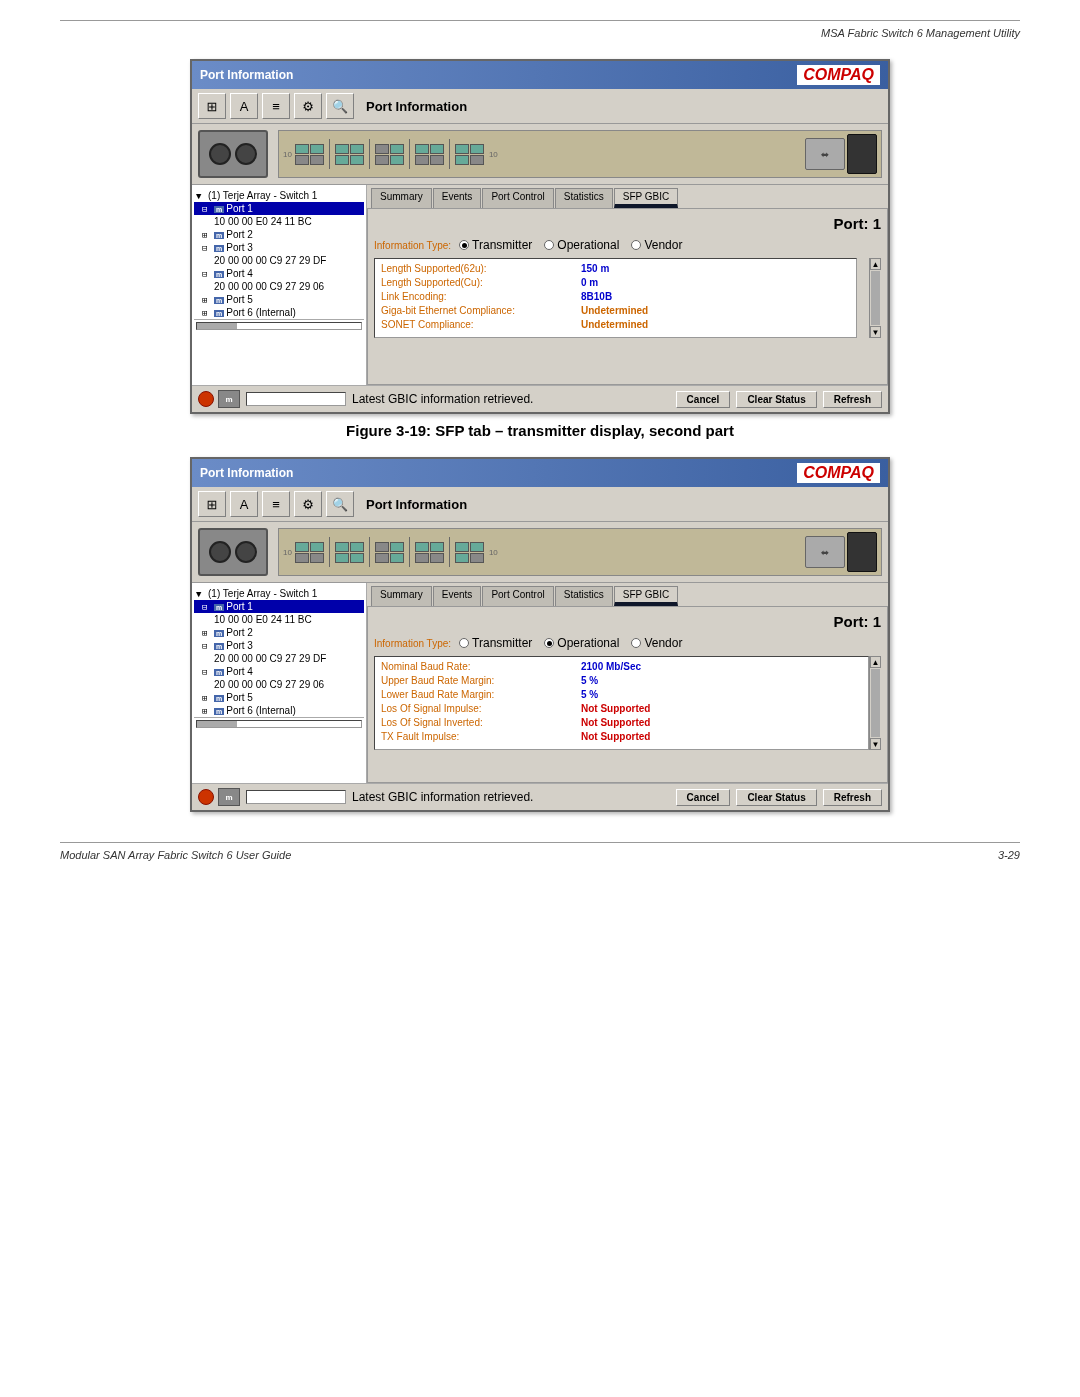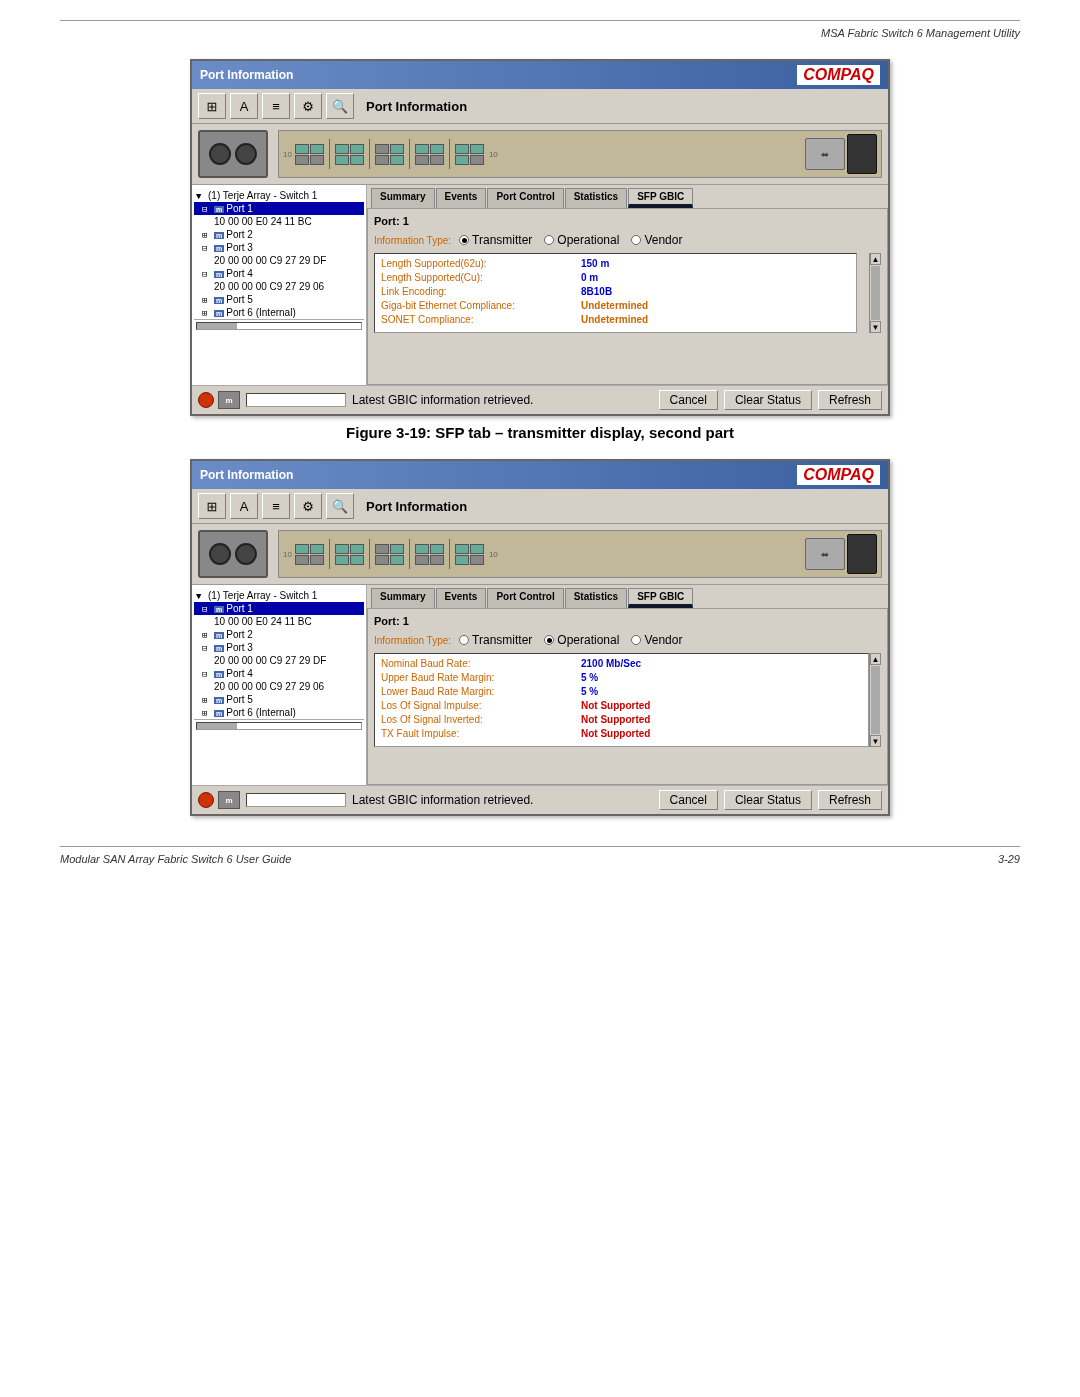--- a/index.html
+++ b/index.html
@@ -249,41 +249,41 @@
       gap: 1px;
     }
 
     .tab {
       padding: 2px 8px;
       background: #c0bdb5;
       border: 1px solid #888;
       border-bottom: none;
       cursor: pointer;
       font-size: 10px;
-      font-weight: bold;
+      font-weight: normal;
       color: #000;
     }
 
     .tab.active {
       background: #d4d0c8;
       border-bottom: 4px solid #0f172a;
       z-index: 1;
     }
 
     
     .tab-content {
       background: #d4d0c8;
       border: 1px solid #999;
       padding: 6px;
       flex: 1;
     }
 
     .port-header {
-      text-align: left;
-      font-size: 11px;
+      text-align: right;
+      font-size: 15px;
       font-weight: bold;
       margin-bottom: 6px;
       color: #000;
     }
 
     .info-type-row {
       display: flex;
       align-items: center;
       margin-bottom: 6px;
       font-size: 10px;
@@ -393,22 +393,22 @@
       border: 1px inset #999;
     }
 
     .btn-cancel, .btn-clear, .btn-refresh {
       padding: 2px 10px;
       background: #d4d0c8;
       border: 1px solid #808080;
       border-top-color: #fff;
       border-left-color: #fff;
       cursor: pointer;
-      font-size: 12px;
-      font-weight: normal;
+      font-size: 10px;
+      font-weight: bold;
     }
 
     
     .bottom-rule {
       border-top: 1px solid #999;
       margin-top: 30px;
       margin-bottom: 6px;
     }
 
     .page-footer {

